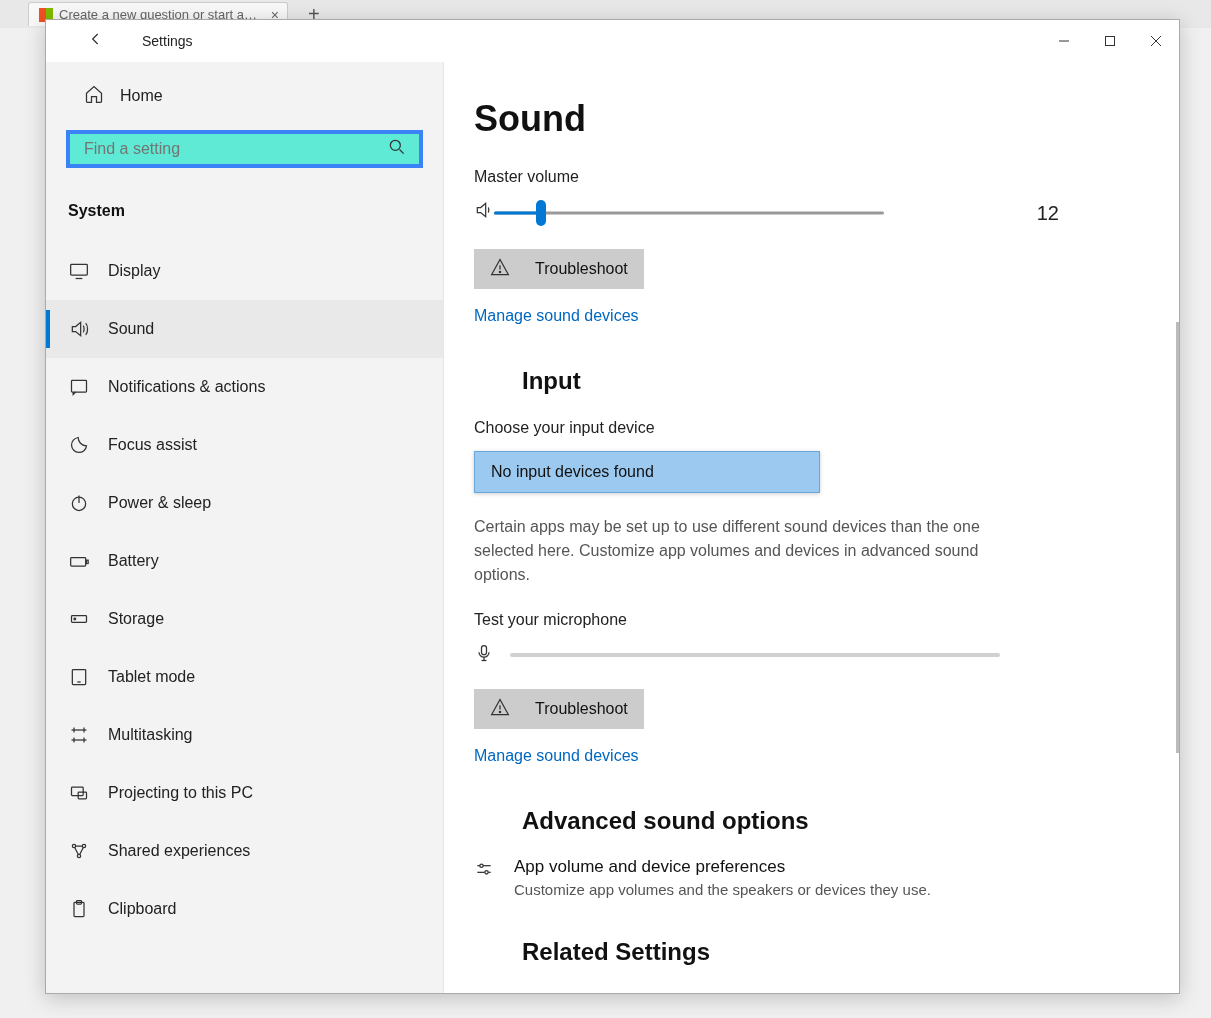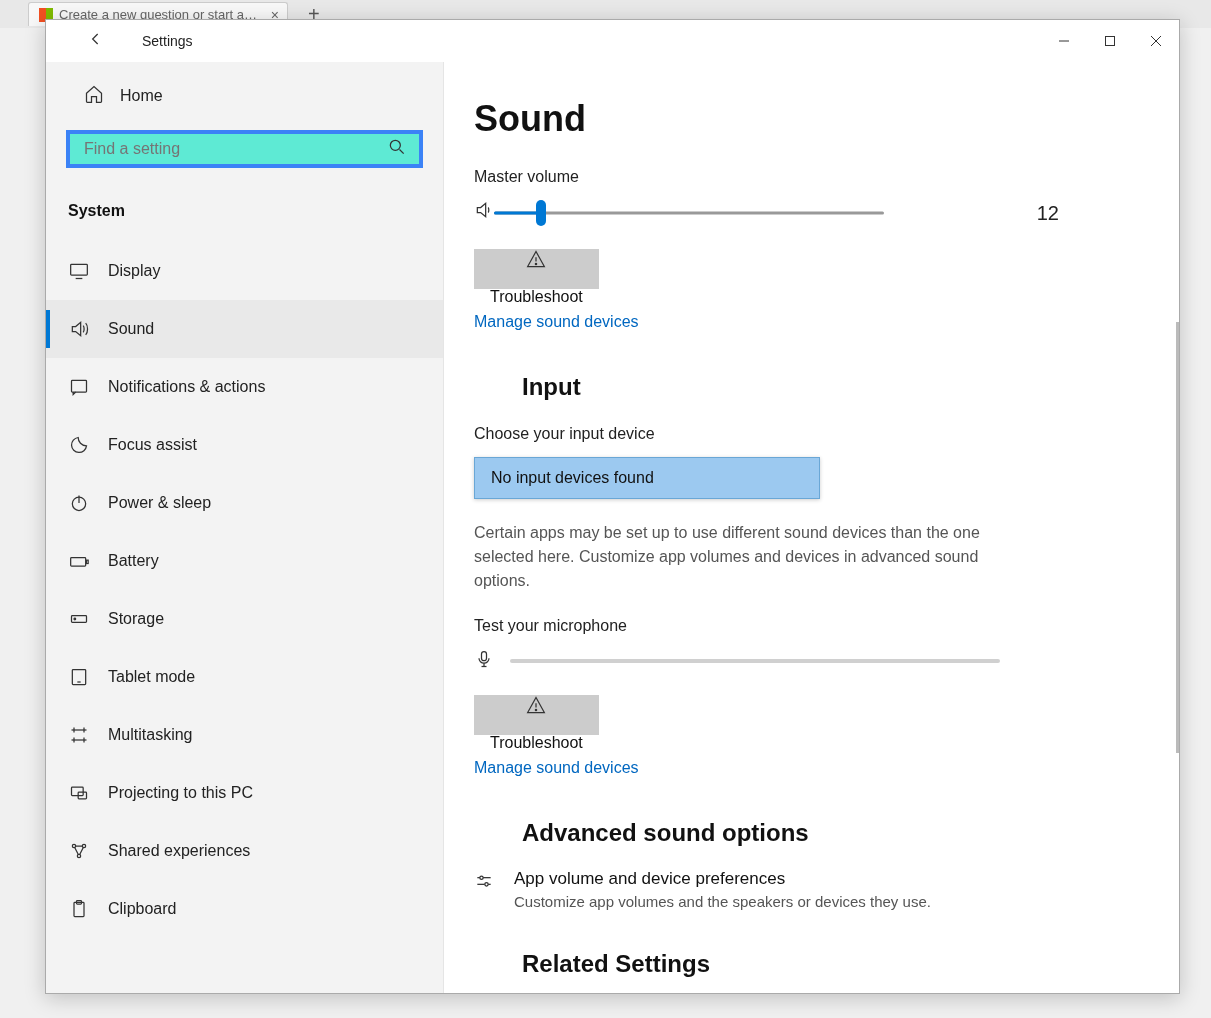--- a/index.html
+++ b/index.html
@@ -47,21 +47,21 @@
   .content { flex:1; padding:36px 30px 0 30px; overflow-y:auto; position:relative; }
   .content h1 { font-size:36px; font-weight:600; color:#111; margin-bottom:28px; }
   .section-label { font-size:16px; color:#222; margin-bottom:14px; margin-top:24px; }
   .vol-row { display:flex; align-items:flex-end; gap:0; margin-bottom:24px; }
   .vol-icon { font-size:20px; color:#333; }
   .slider-wrap { position:relative; width:390px; height:24px; }
   .slider-track { position:absolute; top:50%; left:0; right:0; height:3px; background:#999; transform:translateY(-50%); border-radius:2px; }
   .slider-fill { position:absolute; top:50%; left:0; height:3px; background:#0078d4; transform:translateY(-50%); border-radius:2px; }
   .slider-thumb { position:absolute; top:50%; width:10px; height:26px; background:#0078d4; border-radius:5px; transform:translate(-50%,-50%); }
   .vol-value { margin-left:auto; padding-right:90px; font-size:20px; color:#222; }
-  .grey-btn { background:#ccc; border:none; padding:0 16px; height:40px; font-size:16px; color:#111; display:inline-flex; align-items:center; gap:14px; margin-bottom:24px;flex-direction:column; }
+  .grey-btn { background:#ccc; border:none; padding:0 16px; height:40px; font-size:16px; color:#111; display:inline-flex; align-items:center; gap:25px; margin-bottom:18px; }
   .grey-btn .warn { font-size:18px; }
   .link { color:#0067c0; font-size:16px; display:inline-block; margin-bottom:34px; }
   h2.sub { font-size:24px; font-weight:600; color:#111; margin-bottom:22px; margin-top:8px;margin-left:48px; }
   .dropdown { width:346px; height:42px; background:#9cc9f0; border:1px solid #6aa7d6; display:flex; align-items:center; padding:0 16px; font-size:16px; color:#111; margin-bottom:22px; box-shadow:0 1px 4px rgba(0,0,0,0.2); }
   .desc { font-size:16px; color:#555; line-height:1.5; max-width:560px; margin-bottom:24px; }
   .mic-row { display:flex; align-items:center; gap:16px; margin-bottom:22px; }
   .mic-bar { flex:0 0 490px; height:4px; background:#d0d0d0; border-radius:2px; }
   .adv-row { display:flex; gap:20px; margin-bottom:40px; margin-top:6px; }
   .adv-icon { font-size:22px; color:#333; padding-top:2px; }
   .adv-title { font-size:17px; color:#111; margin-bottom:4px; }

